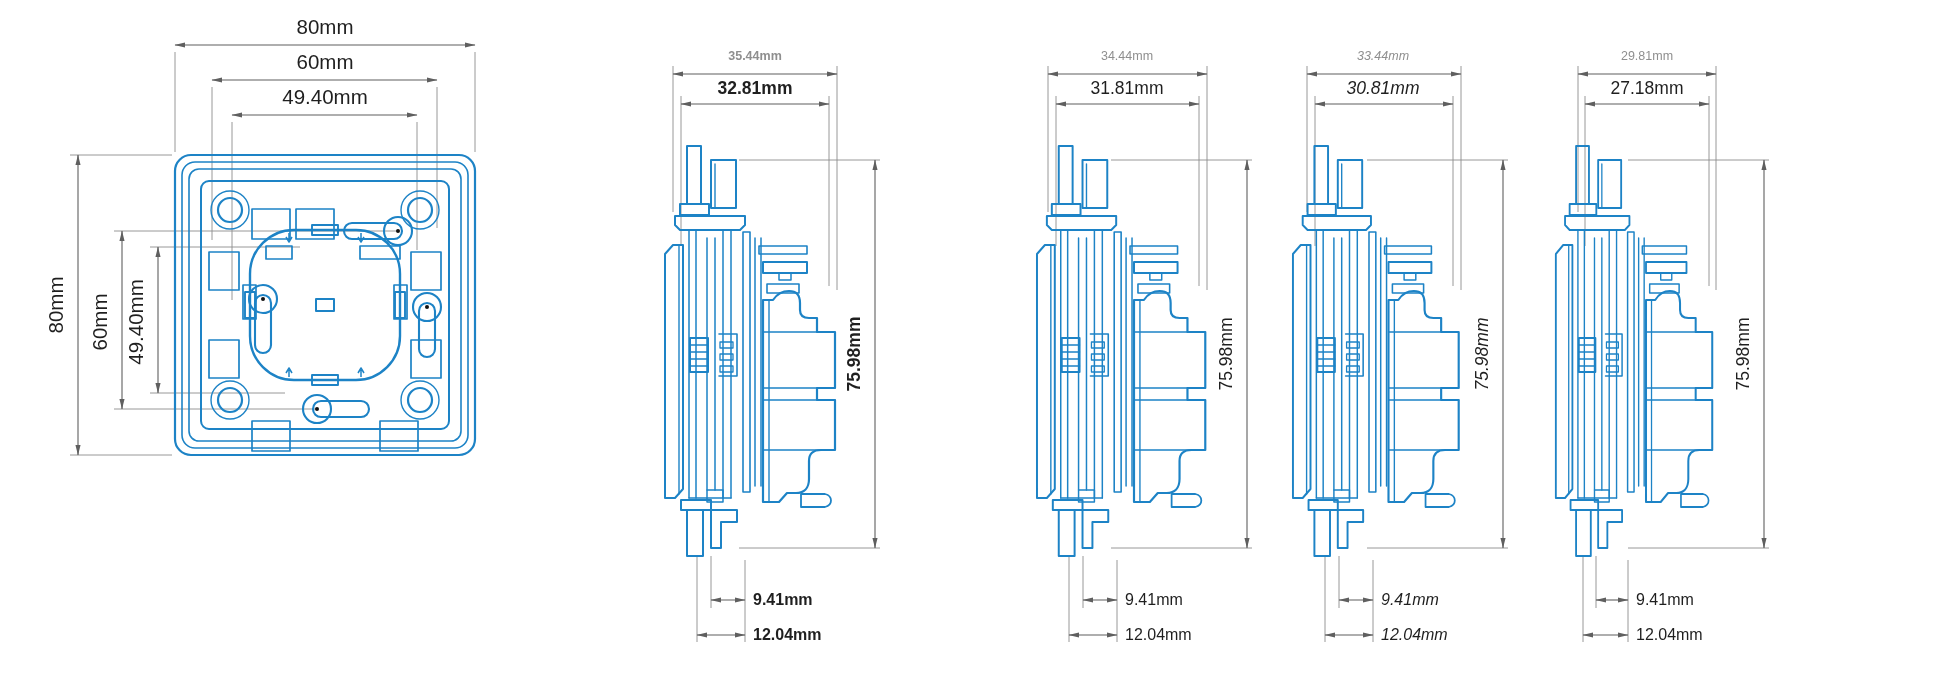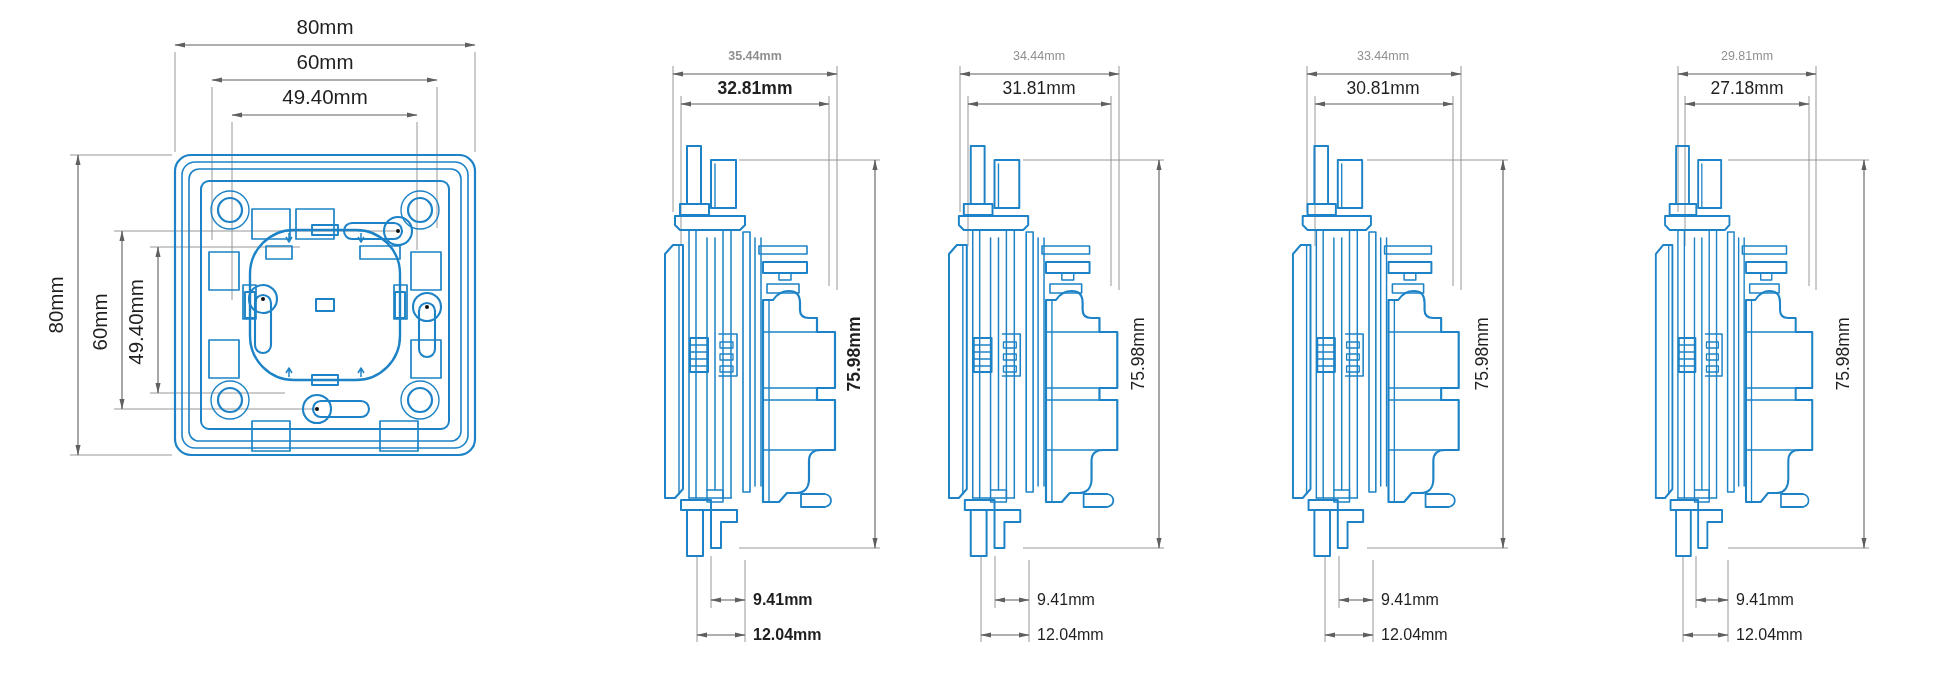--- a/index.html
+++ b/index.html
@@ -178,21 +178,21 @@
       </g>
       <text class="dim-label-xs" x="116" y="60" text-anchor="middle">35.44mm</text>
       <text class="dim-label-sm" x="116" y="94" text-anchor="middle">32.81mm</text>
       <text class="dim-label-sm" x="221" y="354" text-anchor="middle" transform="rotate(-90 221 354)">75.98mm</text>
       <text class="dim-label-b" x="114" y="605">9.41mm</text>
       <text class="dim-label-b" x="114" y="640">12.04mm</text>
       <use href="#sv-profile" transform="translate(24,142)"></use>
     </svg>
   </div>
 
-  <div class="view" style="left:923px;">
+  <div class="view" style="left:1011px;">
     <svg width="260" height="680" viewBox="0 0 260 680">
       <g stroke="#8c8c8c" stroke-width="0.9">
         <path d="M37,66 V212 M196,66 V290"></path>
         <path d="M45,96 V246 M188,96 V286"></path>
         <path d="M100,160 H241 M100,548 H241"></path>
         <path d="M72,556 V608 M58,556 V642 M106,560 V642"></path>
       </g>
       <g stroke="#5f5f5f" stroke-width="1.1">
         <path d="M37,74 H196" marker-start="url(#arr)" marker-end="url(#arr)"></path>
         <path d="M45,104 H188" marker-start="url(#arr)" marker-end="url(#arr)"></path>
@@ -202,21 +202,21 @@
       </g>
       <text class="dim-label-xs" x="116" y="60" text-anchor="middle">34.44mm</text>
       <text class="dim-label-sm" x="116" y="94" text-anchor="middle">31.81mm</text>
       <text class="dim-label-sm" x="221" y="354" text-anchor="middle" transform="rotate(-90 221 354)">75.98mm</text>
       <text class="dim-label-b" x="114" y="605">9.41mm</text>
       <text class="dim-label-b" x="114" y="640">12.04mm</text>
       <use href="#sv-profile" transform="translate(24,142) scale(0.99,1)"></use>
     </svg>
   </div>
 
-  <div class="view" style="left:1267px;">
+  <div class="view" style="left:1267px;font-style:italic;">
     <svg width="260" height="680" viewBox="0 0 260 680">
       <g stroke="#8c8c8c" stroke-width="0.9">
         <path d="M40,66 V212 M194,66 V290"></path>
         <path d="M48,96 V246 M186,96 V286"></path>
         <path d="M100,160 H241 M100,548 H241"></path>
         <path d="M72,556 V608 M58,556 V642 M106,560 V642"></path>
       </g>
       <g stroke="#5f5f5f" stroke-width="1.1">
         <path d="M40,74 H194" marker-start="url(#arr)" marker-end="url(#arr)"></path>
         <path d="M48,104 H186" marker-start="url(#arr)" marker-end="url(#arr)"></path>
@@ -226,21 +226,21 @@
       </g>
       <text class="dim-label-xs" x="116" y="60" text-anchor="middle">33.44mm</text>
       <text class="dim-label-sm" x="116" y="94" text-anchor="middle">30.81mm</text>
       <text class="dim-label-sm" x="221" y="354" text-anchor="middle" transform="rotate(-90 221 354)">75.98mm</text>
       <text class="dim-label-b" x="114" y="605">9.41mm</text>
       <text class="dim-label-b" x="114" y="640">12.04mm</text>
       <use href="#sv-profile" transform="translate(24,142) scale(0.975,1)"></use>
     </svg>
   </div>
 
-  <div class="view" style="left:1628px;">
+  <div class="view" style="left:1528px;">
     <svg width="260" height="680" viewBox="0 0 260 680">
       <g stroke="#8c8c8c" stroke-width="0.9">
         <path d="M50,66 V212 M188,66 V290"></path>
         <path d="M57,96 V246 M181,96 V286"></path>
         <path d="M100,160 H241 M100,548 H241"></path>
         <path d="M68,556 V608 M55,556 V642 M100,560 V642"></path>
       </g>
       <g stroke="#5f5f5f" stroke-width="1.1">
         <path d="M50,74 H188" marker-start="url(#arr)" marker-end="url(#arr)"></path>
         <path d="M57,104 H181" marker-start="url(#arr)" marker-end="url(#arr)"></path>

